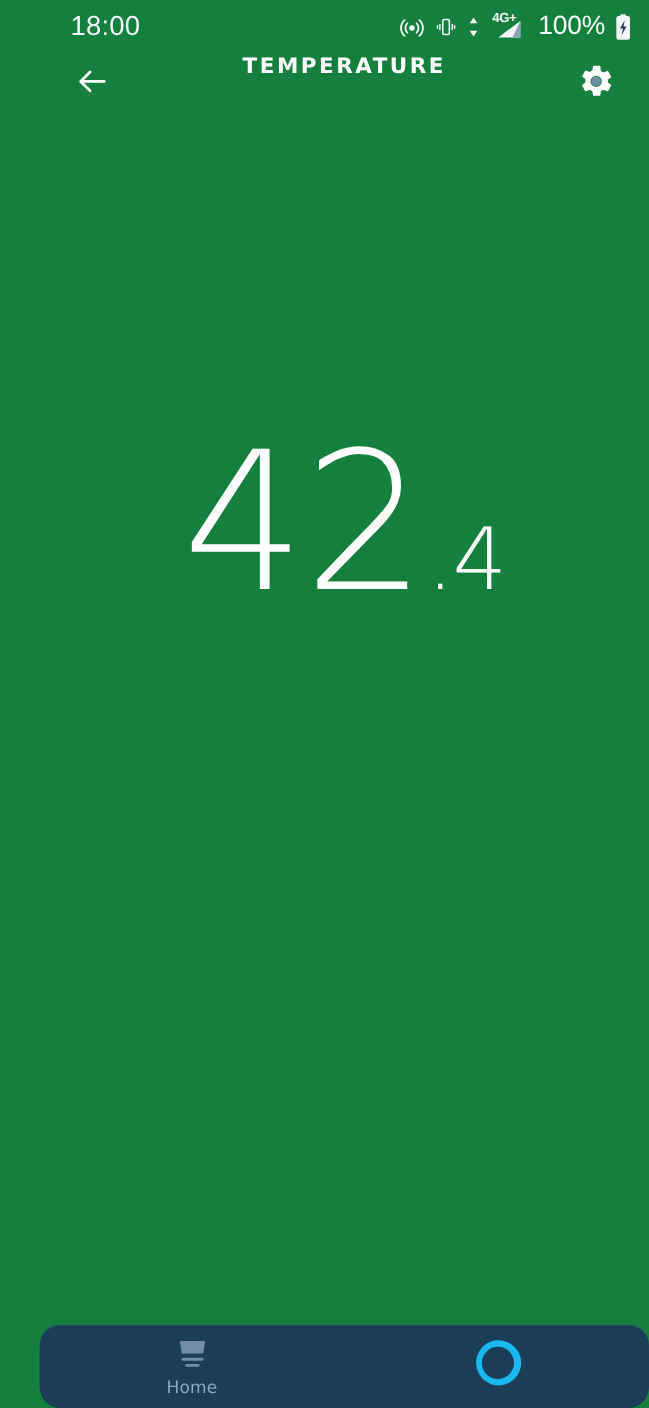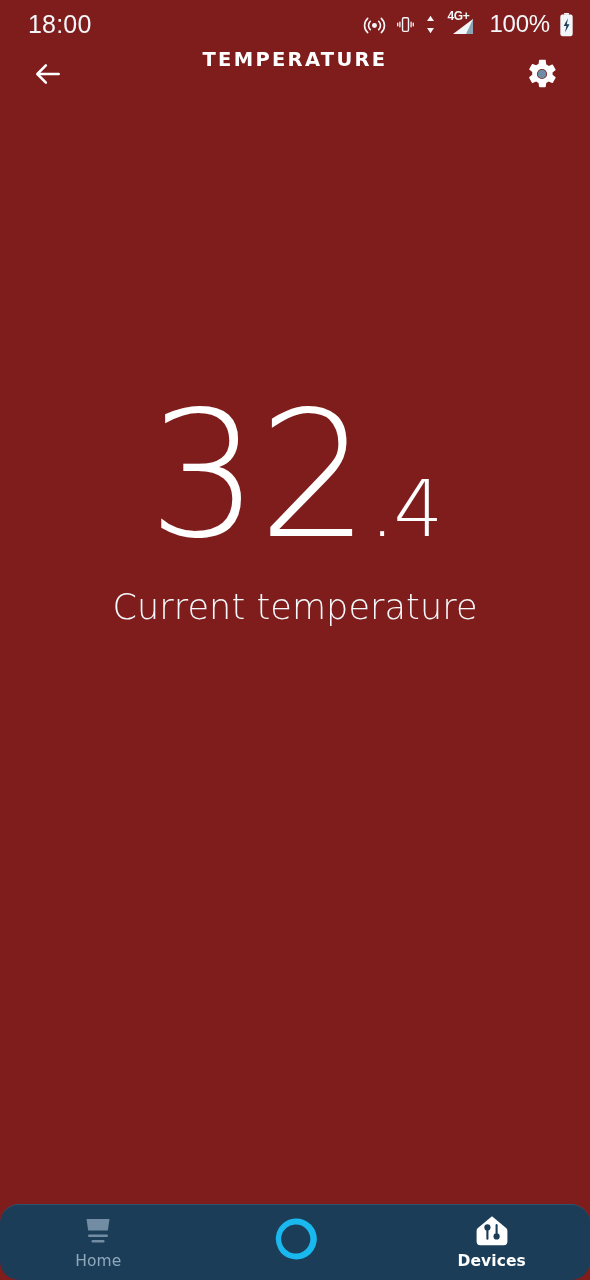--- a/index.html
+++ b/index.html
@@ -4,22 +4,22 @@
 <style>
   * { margin:0; padding:0; box-sizing:border-box; }
   html,body{
     width:590px; height:1280px; overflow:hidden;
     background:#1b3d58;
     font-family:"DejaVu Sans", sans-serif;
   }
   #screen{
     position:relative;
     width:590px; height:1280px;
-    background:#7f1d1d;
-    display:flex; flex-direction:column;
+    background:#15803d;
+    display:flex; flex-direction:column;padding-left:36px;
   }
 
   
   .statusbar{
     height:48px; flex:0 0 48px;
     display:flex; align-items:center;
     padding:0 16px 0 28px;
     color:#f2f6f8;
   }
   .sb-time{
@@ -198,24 +198,23 @@
       <svg width="34" height="34" viewBox="0 0 24 24">
         <path fill="#ffffff" d="M19.43 12.98a7.8 7.8 0 0 0 .07-.98 7.8 7.8 0 0 0-.07-.98l2.01-1.58a.48.48 0 0 0 .12-.61l-1.9-3.3a.48.48 0 0 0-.58-.22l-2.37.96a6.95 6.95 0 0 0-1.7-.99l-.36-2.53A.47.47 0 0 0 14.18 2h-3.8a.47.47 0 0 0-.47.4l-.36 2.52c-.6.25-1.17.58-1.7.99l-2.37-.96a.48.48 0 0 0-.58.22l-1.9 3.3c-.12.2-.07.45.12.6l2.01 1.58c-.05.32-.07.65-.07.98s.2.66.07.98l-2.01 1.58a.48.48 0 0 0-.12.61l1.9 3.3c.12.21.37.29.58.22l2.37-.96c.53.41 1.1.74 1.7.99l.36 2.52c.3.24.23.41.47.41h3.8c.24 0 .44-.17.47-.4l.36-2.53c.6-.25 1.17-.58 1.7-.99l2.37.96c.21.07.46 0 .58-.22l1.9-3.3a.48.48 0 0 0-.12-.61l-2.01-1.58zM12 15.6A3.6 3.6 0 1 1 12 8.4a3.6 3.6 0 0 1 0 7.2z"></path>
         <circle cx="12" cy="12" r="3.05" fill="#6d8da5"></circle>
       </svg>
     </div>
   </div>
 
   <div class="main">
     <div class="temp-block">
       <div class="temp-row">
-        <span class="temp-int">32</span>
+        <span class="temp-int">42</span>
         <span class="temp-dec">.4</span>
       </div>
-      <div class="temp-caption">Current temperature</div>
     </div>
   </div>
 
   <div class="navbar">
 
     <div class="nav-item">
       <div class="nav-ico">
         <svg width="36" height="30" viewBox="0 0 36 30">
           <path d="M6.5 3 H29.5 L27.8 14.5 H8.2 Z" fill="#728da3"></path>
           <rect x="8" y="18.4" width="20" height="2.6" rx="1.3" fill="#728da3"></rect>
@@ -229,27 +228,15 @@
     <div class="nav-item alexa">
       <div class="nav-ico">
         <svg width="50" height="50" viewBox="0 0 50 50">
           <path d="M25 4.5 A20.5 20.5 0 1 1 19.5 44.3 L19.5 38.2 A14.6 14.6 0 1 0 25 10.4 A14.6 14.6 0 0 0 19.5 38.2 L19.5 44.3 A20.5 20.5 0 0 1 25 4.5 Z" fill="#19b9f0"></path>
         </svg>
       </div>
       <div class="nav-label"></div>
     </div>
 
 
-    <div class="nav-item active">
-      <div class="nav-ico">
-        <svg width="36" height="34" viewBox="0 0 36 34">
-          <path d="M18 2.2 L32.4 14.2 A3.4 3.4 0 0 1 33.4 16.7 L33.4 27.6 A3.6 3.6 0 0 1 29.8 31.2 L6.2 31.2 A3.6 3.6 0 0 1 2.6 27.6 L2.6 16.7 A3.4 3.4 0 0 1 3.6 14.2 Z" fill="#ffffff"></path>
-          <circle cx="13.4" cy="13.4" r="3.1" fill="#1b3d58"></circle>
-          <rect x="12.35" y="15.4" width="2.1" height="10.4" rx="1.05" fill="#1b3d58"></rect>
-          <circle cx="22.6" cy="22.4" r="3.1" fill="#1b3d58"></circle>
-          <rect x="21.55" y="10" width="2.1" height="10.4" rx="1.05" fill="#1b3d58"></rect>
-        </svg>
-      </div>
-      <div class="nav-label">Devices</div>
-    </div>
 
   </div>
 </div>
 
 </body></html>

